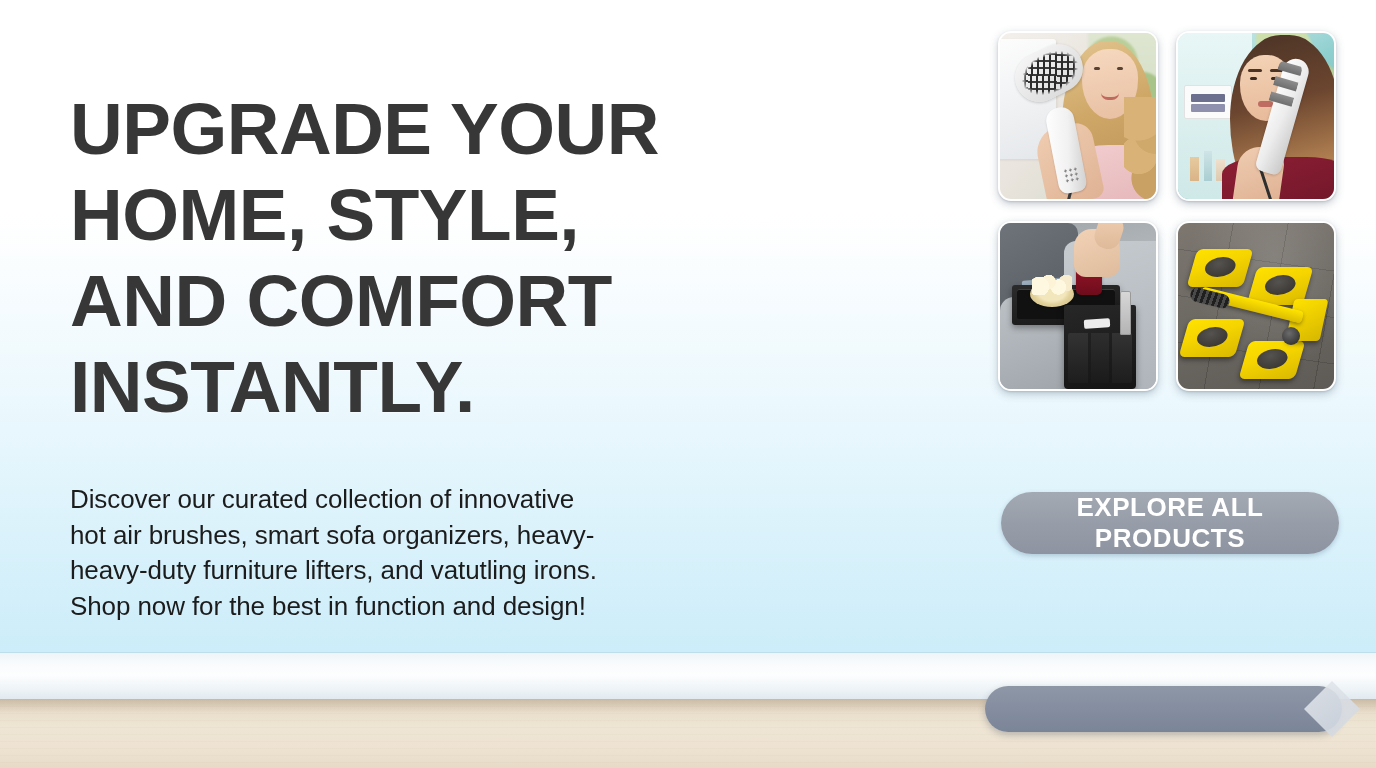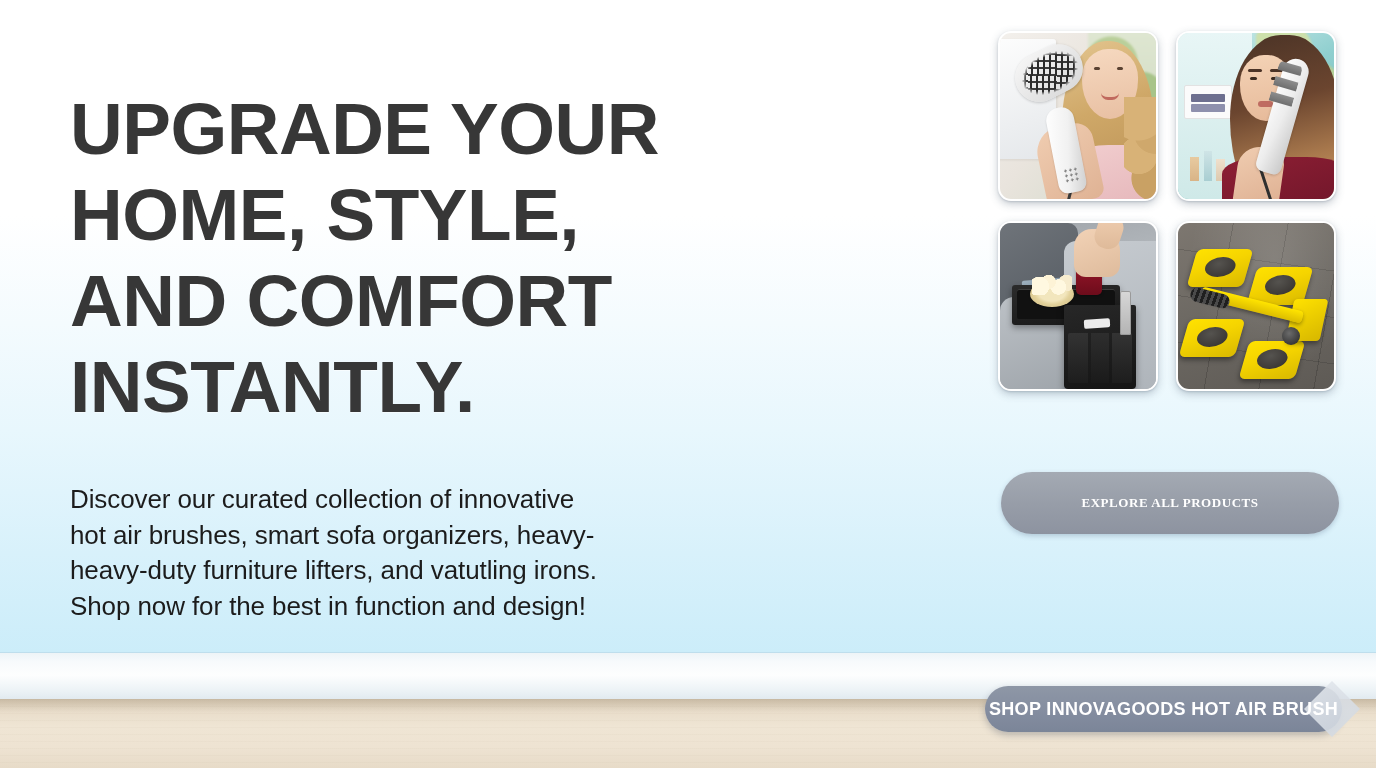--- a/index.html
+++ b/index.html
@@ -424,31 +424,31 @@
   .c4 .wheel {
     position:absolute; left:104px; top:104px; width:18px; height:18px;
     background:radial-gradient(circle at 40% 35%, #6b6b6b, #242424);
     border-radius:50%;
   }
 
   
   .cta {
     position:absolute;
     left:1001px;
-    top:472px;
+    top:492px;
     width:338px;
     height:62px;
     border:none;
     border-radius:31px;
     background:linear-gradient(180deg,#a4aab3 0%,#979da8 52%,#8d93a0 100%);
     color:#ffffff;
-    font-size:13px;
+    font-size:26px;
     font-weight:700;
     letter-spacing:.55px;
-    font-family:Liberation Serif, serif;
+    font-family:Liberation Sans, sans-serif;
     cursor:pointer;
     box-shadow:0 2px 5px rgba(60,80,110,.25);
   }
 
   
   .shop-banner {
     position:absolute;
     left:985px;
     top:686px;
     width:357px;
@@ -575,17 +575,16 @@
         <div class="bar"></div>
         <div class="grip"></div>
       </div>
     </div>
 
   </div>
 
   <button class="cta">EXPLORE ALL PRODUCTS</button>
 
   <div class="shop-banner">
-    <span class="shop-banner-label">SHOP INNOVAGOODS HOT AIR BRUSH</span>
     <span class="banner-arrow"></span>
   </div>
 
 </div>
 
 </body></html>

